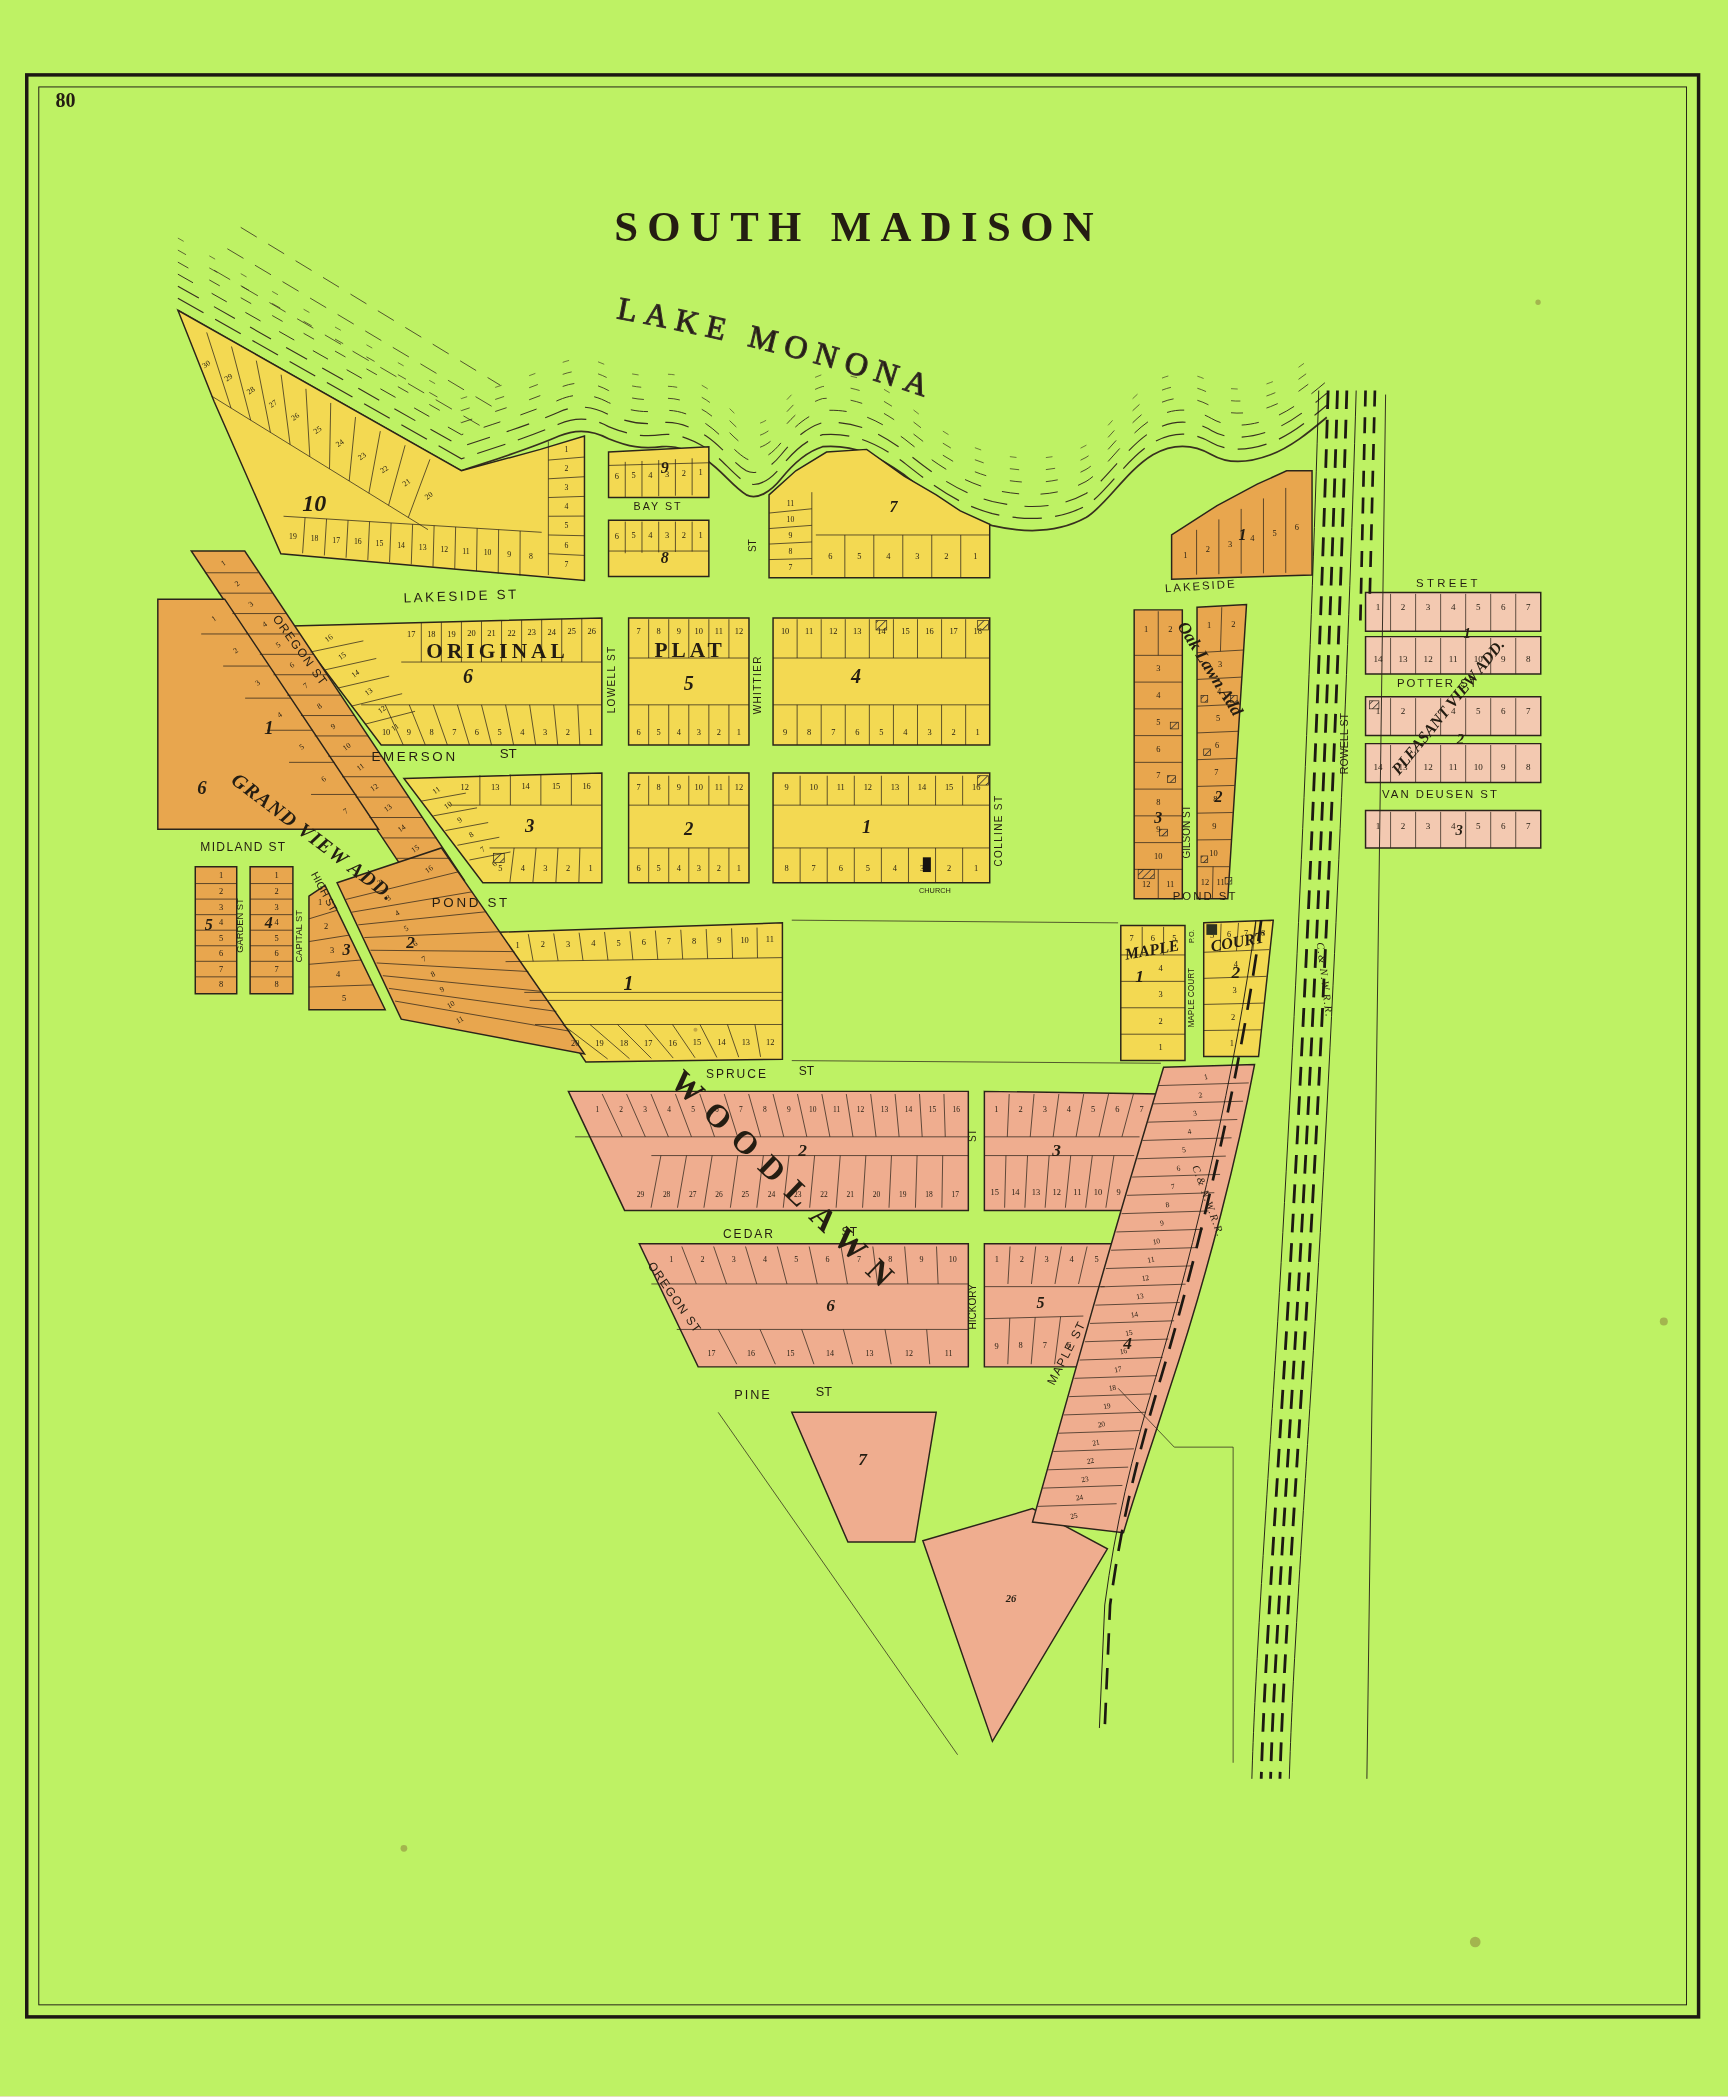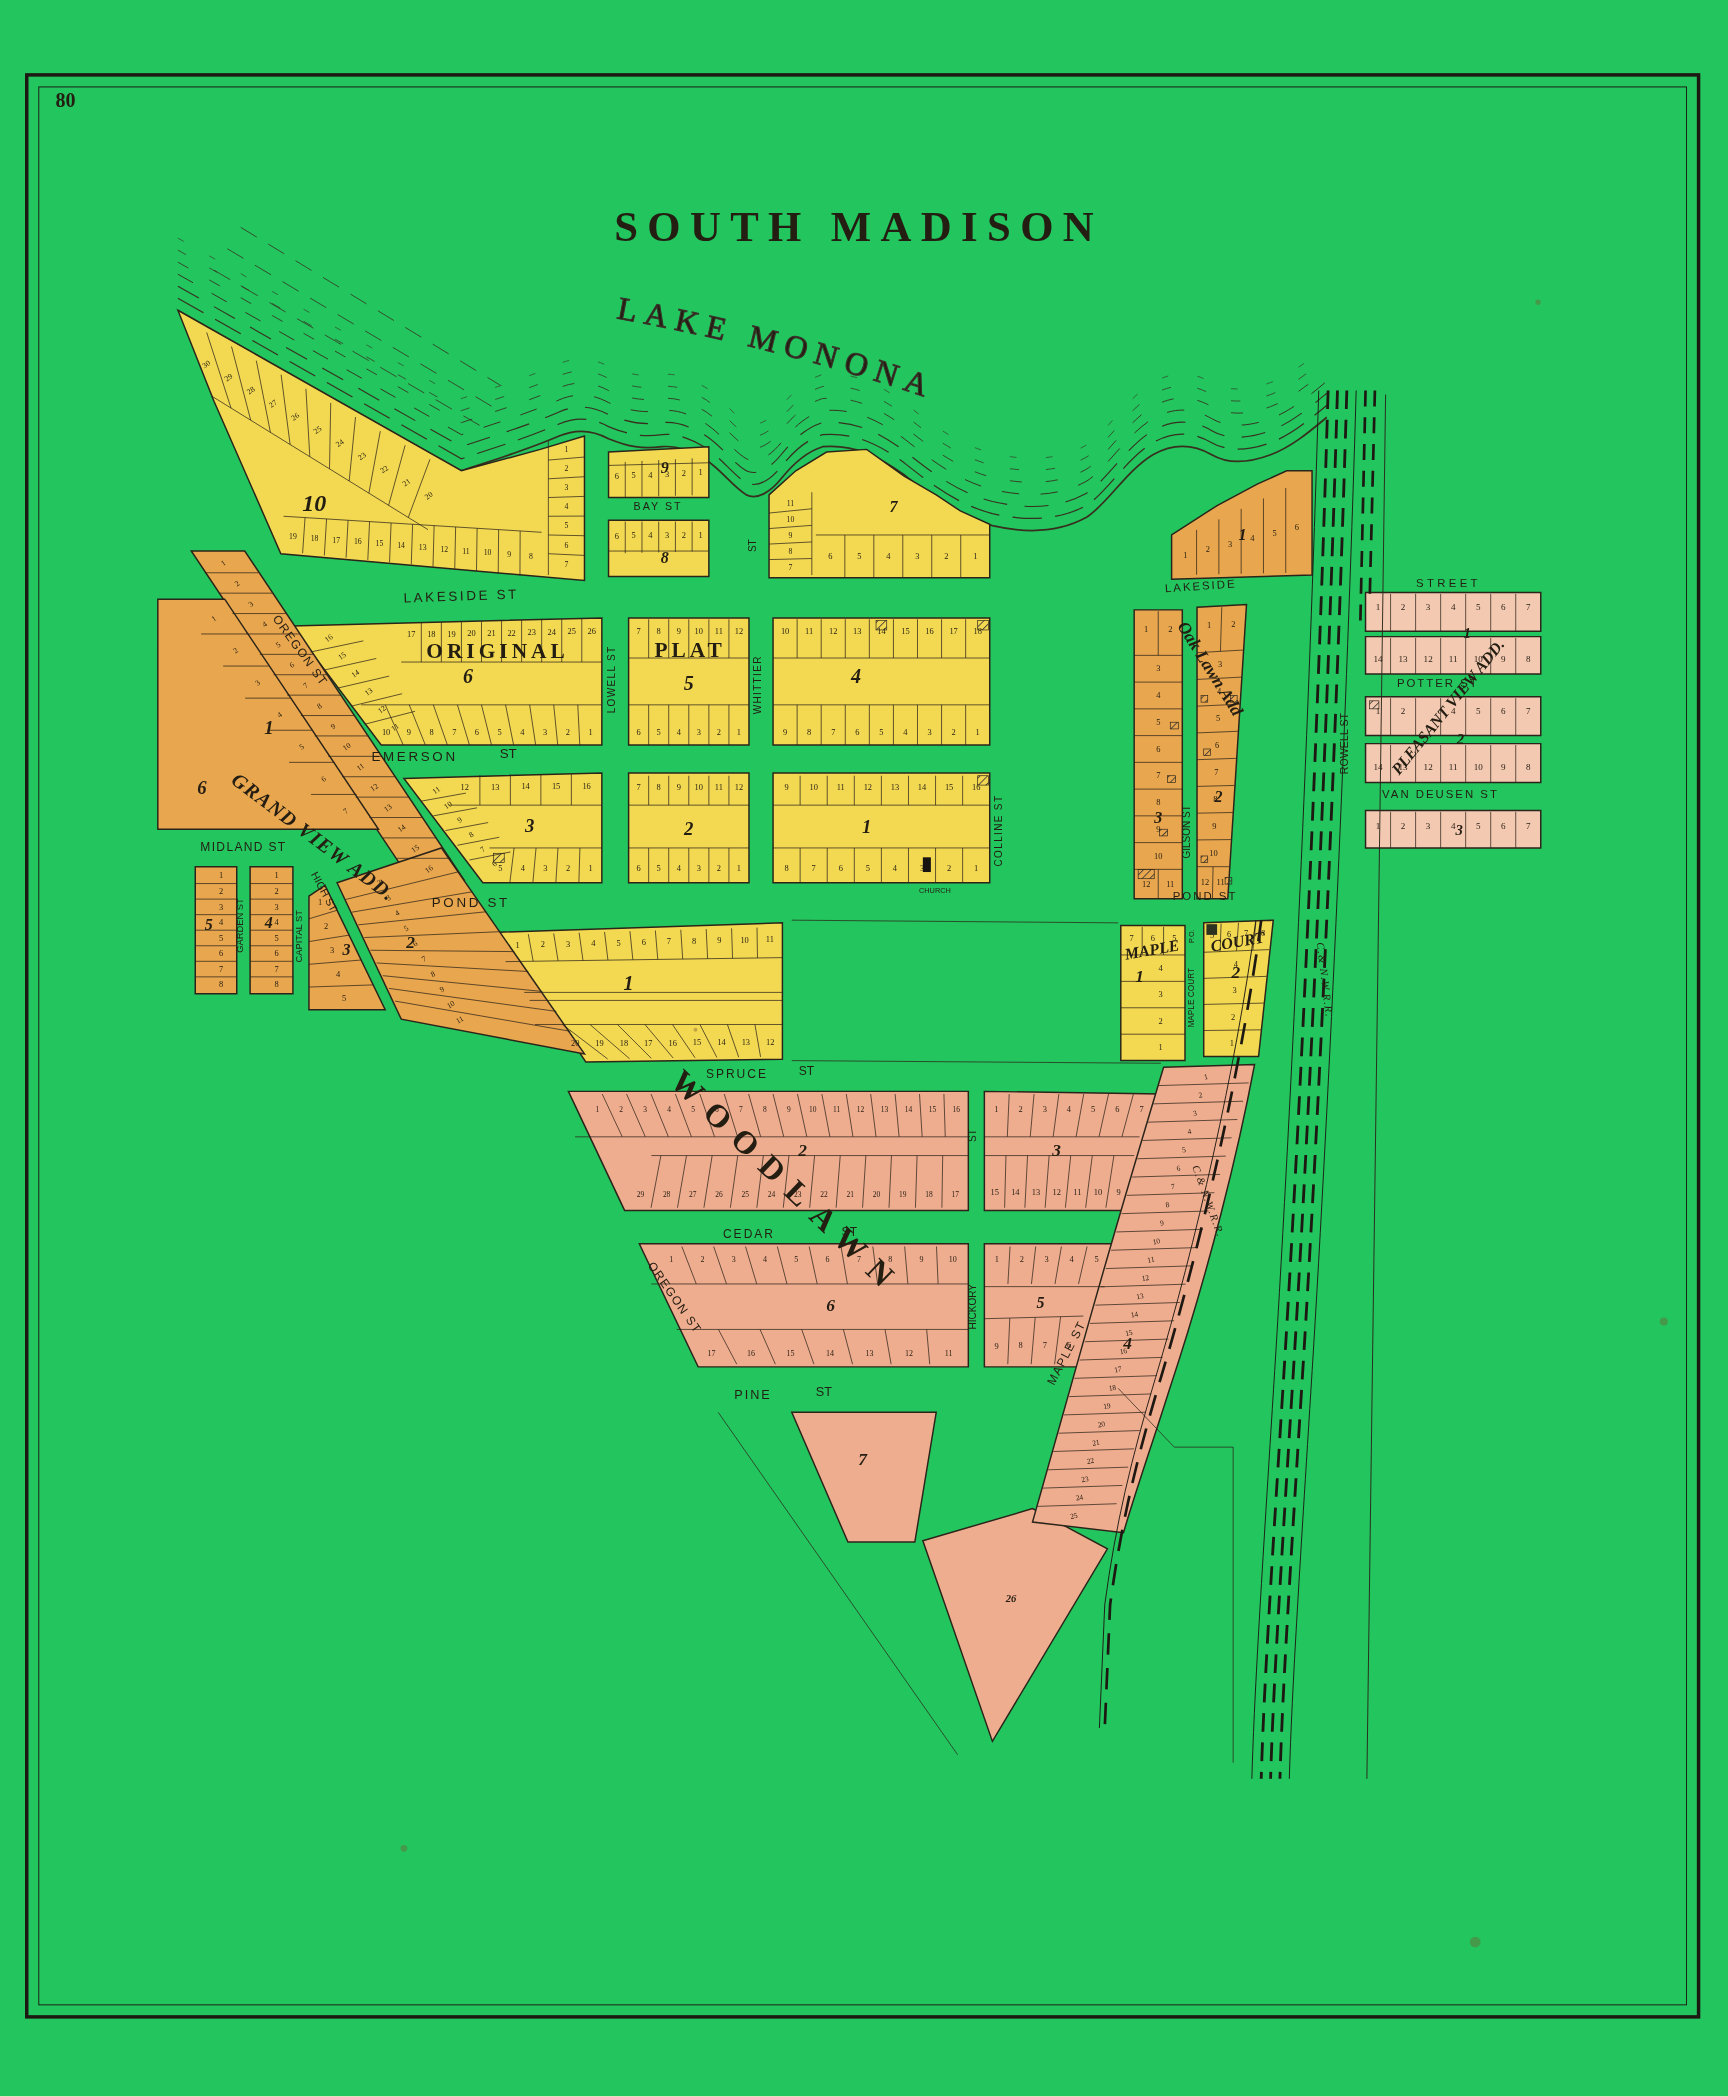--- a/index.html
+++ b/index.html
@@ -1,16 +1,16 @@
 <!DOCTYPE html>
 <html style="font-size:8.5px"><head>
 <meta charset="utf-8">
 <style>
   html,body{margin:0;padding:0;background:#e6debf;}
-  .page{width:100vw;background:#22c55e;}
+  .page{width:100vw;background:#bef264;}
   svg{display:block;width:100%;height:auto;}
   text{font-family:"Liberation Serif",serif;fill:#241d12;}
   .street{font-family:"Liberation Sans",sans-serif;fill:#241d12;}
   .lot{stroke:#2b241a;stroke-width:.55;}
   .blk{stroke:#2b241a;stroke-width:1.1;}
   .lotnum{fill:#241d12;}
   .big{font-weight:bold;}
   .rr{fill:none;stroke:#1d1812;}
   .thin{fill:none;stroke:#2b241a;stroke-width:.7;}
   .shore{fill:none;stroke:#38301f;}

